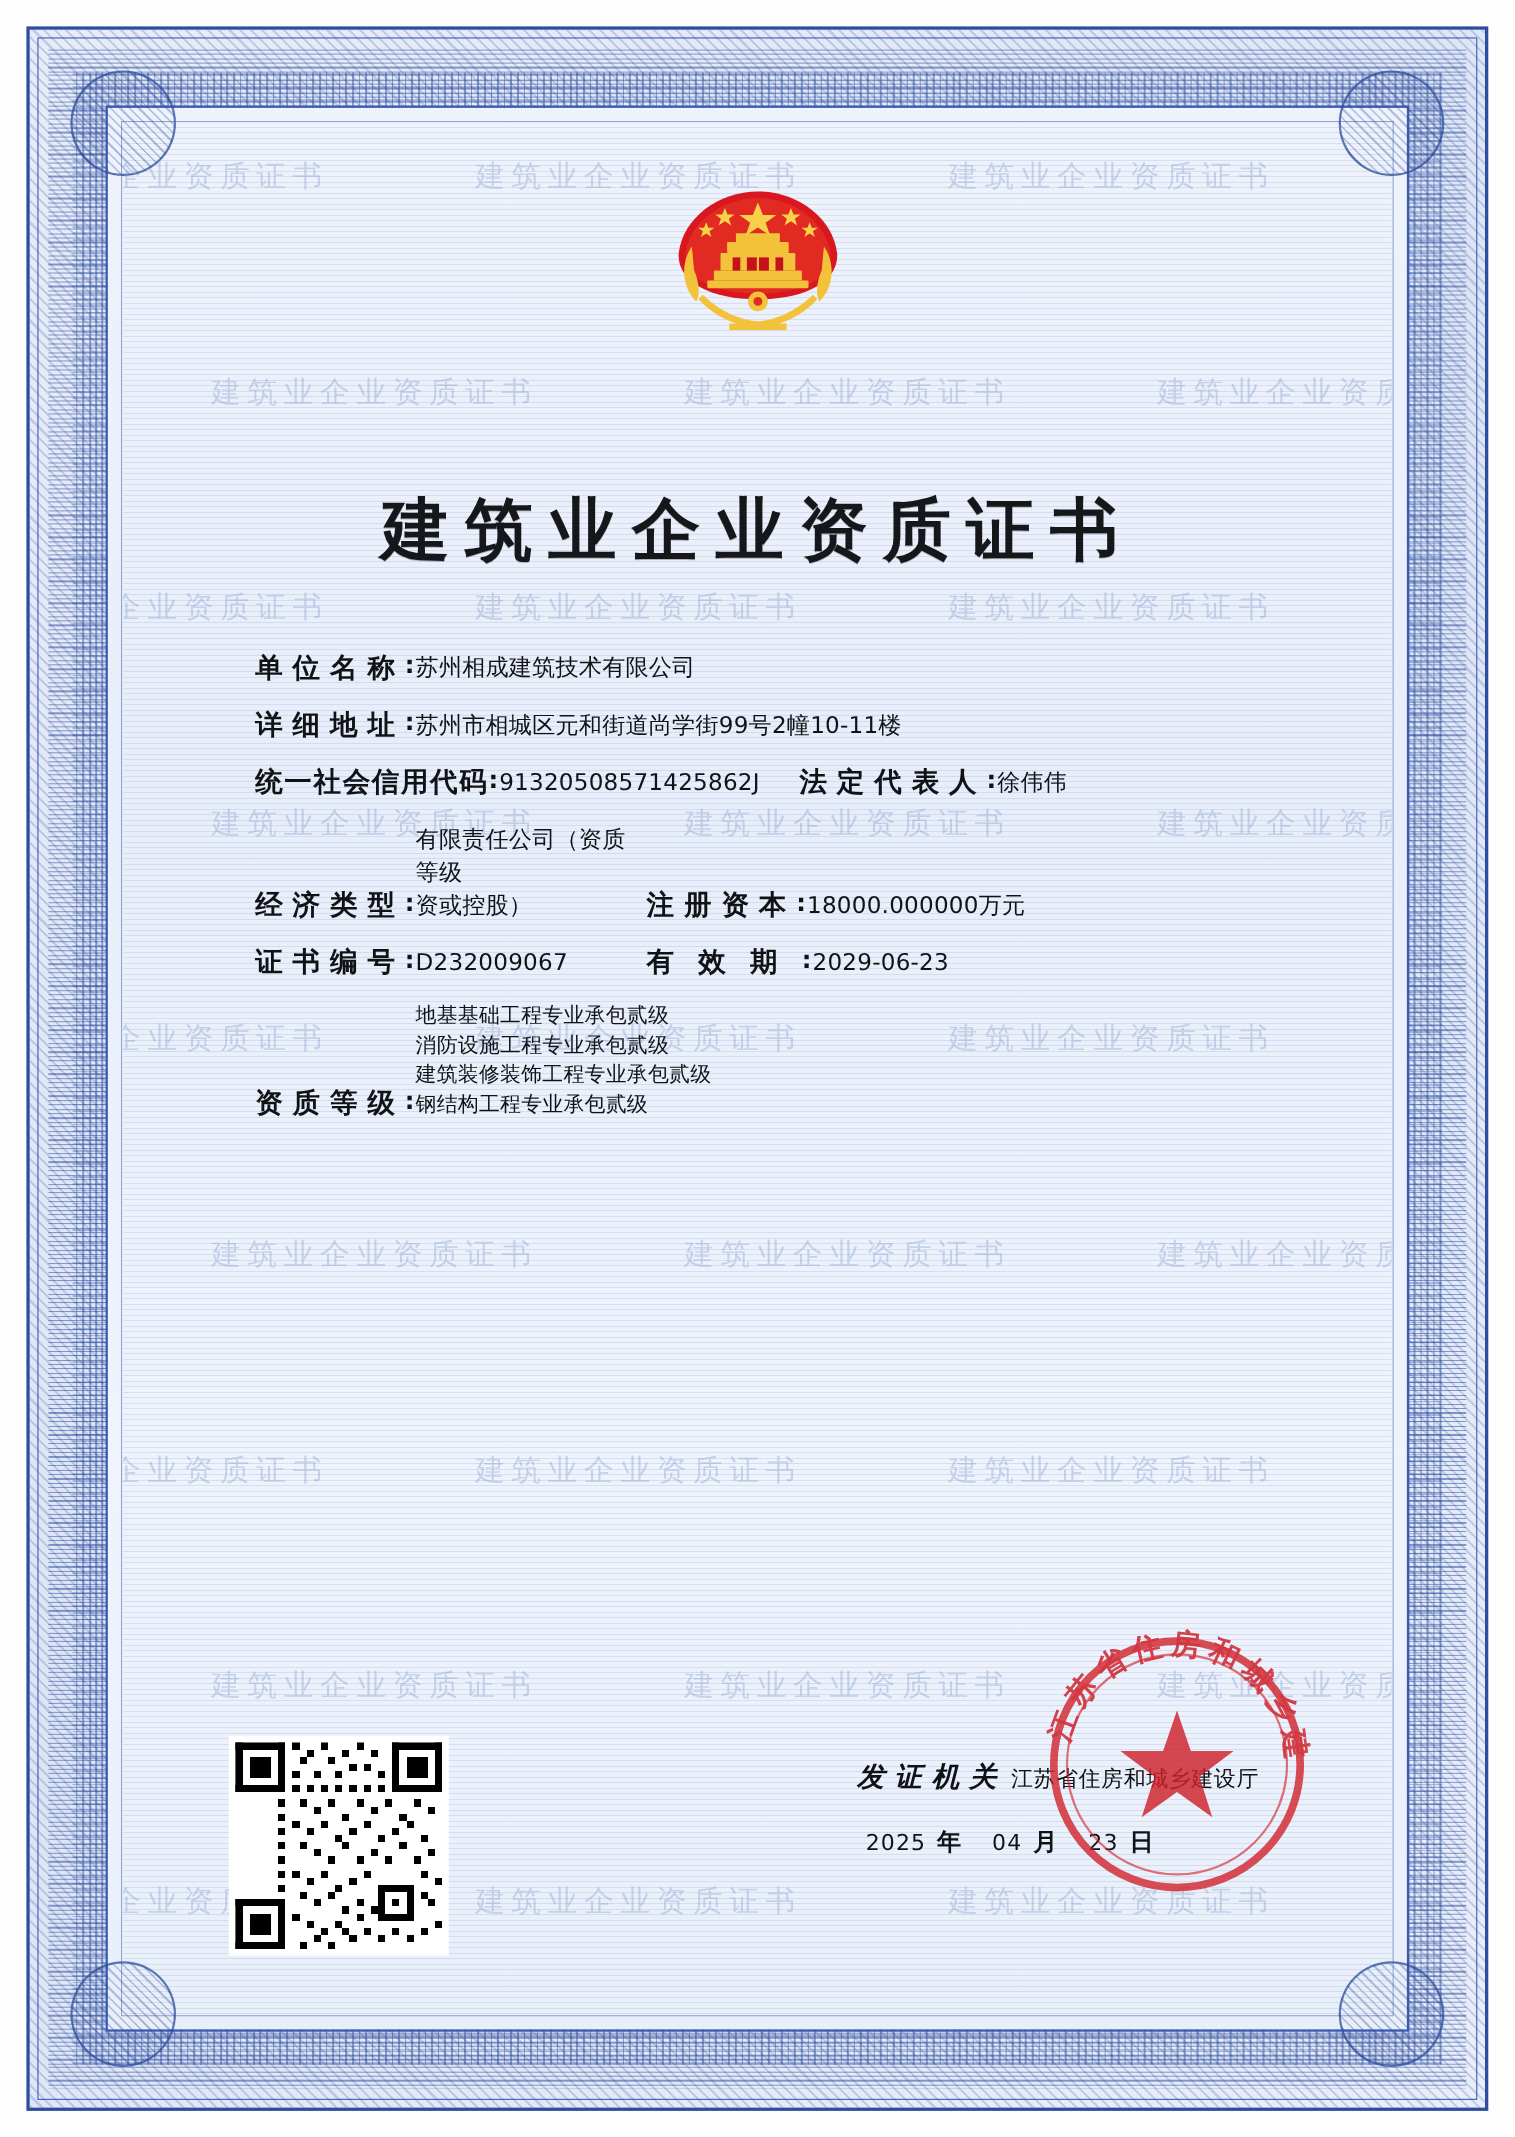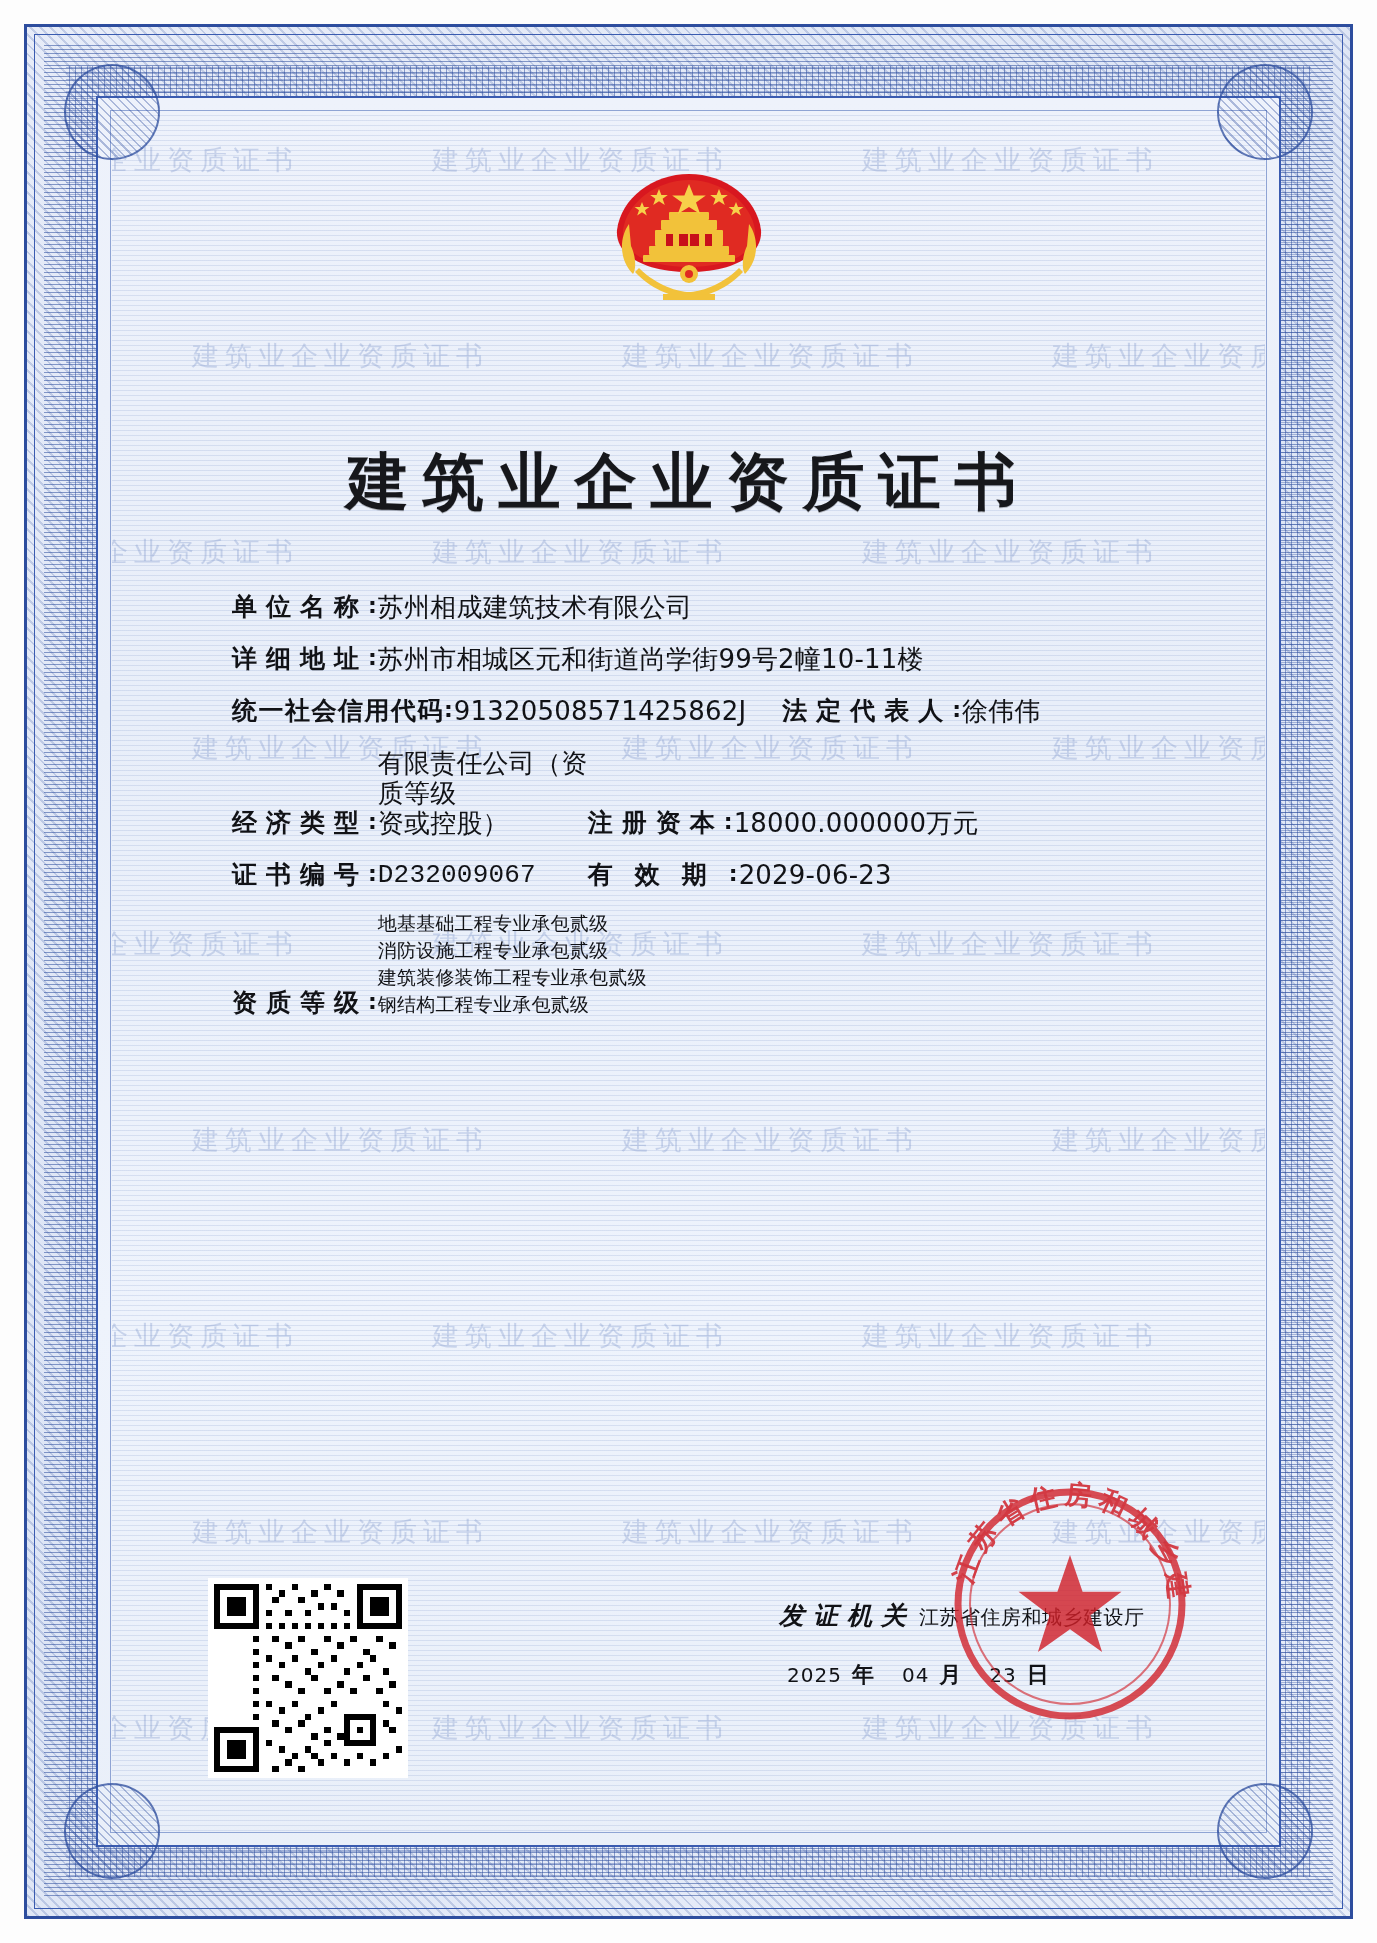--- a/index.html
+++ b/index.html
@@ -172,21 +172,21 @@
     line-height: 30px;
   }
   .lbl.tight { letter-spacing: 1.5px; }
   .colon {
     font-size: 22px;
     font-weight: bold;
     margin: 0 1px 0 0;
     line-height: 32px;
   }
   .val {
-    font-size: 26px;
+    font-size: 21px;
     line-height: 30px;
     letter-spacing: 0.2px;
     padding-top: 4px;
     white-space: pre-line;
   }
   .val.mono { font-family: "DejaVu Sans", sans-serif; }
   .row.pair { justify-content: flex-start; }
   .pair-gap { width: 36px; flex: 0 0 auto; }
 
   .quals {
@@ -382,21 +382,21 @@
       <span class="val" style="width:210px;">有限责任公司（资质等级
 资或控股）</span>
       <span class="lbl">注册资本</span>
       <span class="colon">:</span>
       <span class="val">18000.000000万元</span>
     </div>
 
     <div class="row pair">
       <span class="lbl">证书编号</span>
       <span class="colon">:</span>
-      <span class="val" style="width:210px;font-family:Liberation Mono, monospace;">D232009067</span>
+      <span class="val" style="width:210px;">D232009067</span>
       <span class="lbl" style="letter-spacing:22px;">有效期</span>
       <span class="colon">:</span>
       <span class="val">2029-06-23</span>
     </div>
 
     <div class="row" style="margin-top:10px;">
       <span class="lbl">资质等级</span>
       <span class="colon">:</span>
       <span class="quals">
         <div class="q">地基基础工程专业承包贰级</div>

